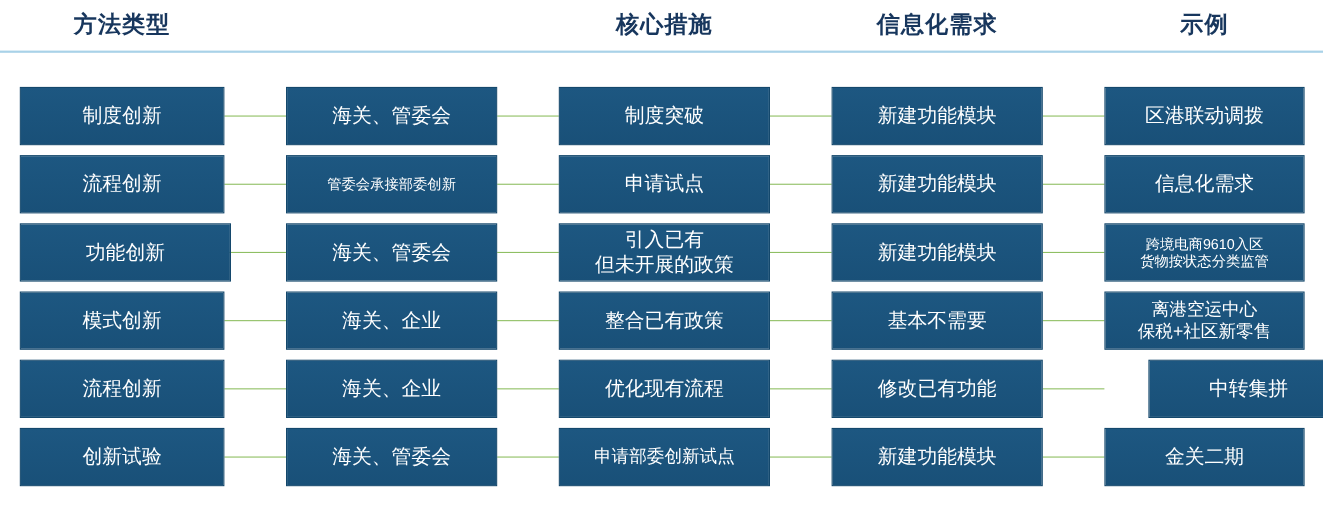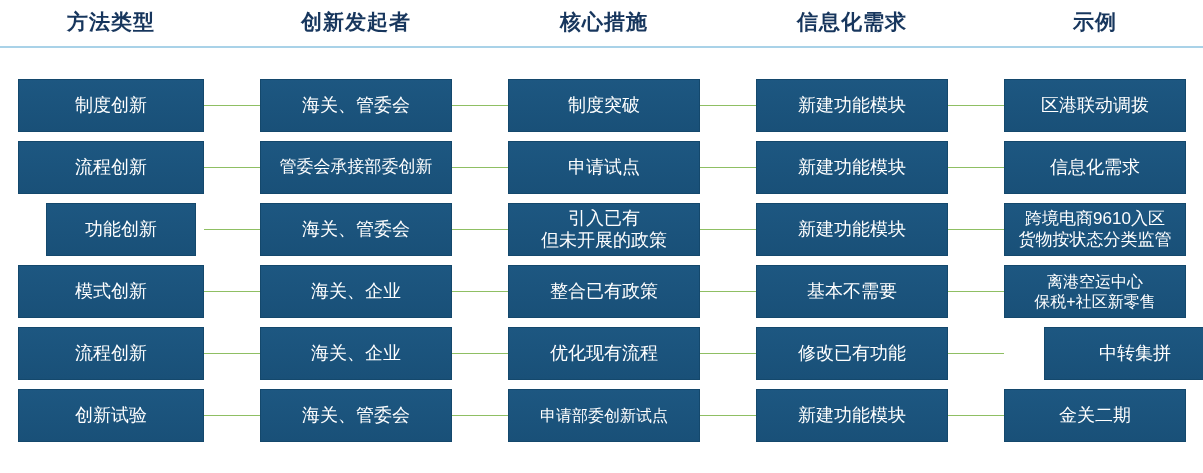--- a/index.html
+++ b/index.html
@@ -55,41 +55,40 @@
     font-size: 18px;
     line-height: 1.22;
     box-sizing: border-box;
     padding: 2px 4px;
     border: 1px solid #14486c;
   }
   .cell.small {
     font-size: 16px;
   }
   .cell.xsmall {
-    font-size: 17px;
+    font-size: 13px;
   }
   .cell .txt {
     white-space: pre-line;
     display: block;
   }
   
   .connector {
     position: absolute;
     height: 1px;
     background: #8fbf63;
   }
 </style>
 </head>
 <body>
 
 <div class="canvas">
 
   <div class="header-row">
     <div class="col-header" style="left:18px; width:186px;">方法类型</div>
-    <div class="col-header" style="left:260px; width:192px;">创新发起者</div>
     <div class="col-header" style="left:508px; width:192px;">核心措施</div>
     <div class="col-header" style="left:1004px; width:182px;">示例</div>
     <div class="col-header" style="left:756px; width:192px;">信息化需求</div>
     <div class="header-underline" style="left:0px; width:1203px;"></div>
   </div>
 
   <div class="connector" style="left:204px; top:105px; width:56px;"></div>
   <div class="connector" style="left:452px; top:105px; width:56px;"></div>
   <div class="connector" style="left:700px; top:105px; width:56px;"></div>
   <div class="connector" style="left:948px; top:105px; width:56px;"></div>
@@ -144,21 +143,21 @@
   <div class="cell" style="left:508px; top:141px; width:192px; height:53px;">
       <span class="txt">申请试点</span>
     </div>
   <div class="cell" style="left:756px; top:141px; width:192px; height:53px;">
       <span class="txt">新建功能模块</span>
     </div>
   <div class="cell" style="left:1004px; top:141px; width:182px; height:53px;">
       <span class="txt">信息化需求</span>
     </div>
 
-  <div class="cell" style="left:18px; top:203px; width:150px; height:53px;margin-left:28px;">
+  <div class="cell" style="left:18px; top:203px; width:192px; height:53px;">
       <span class="txt">功能创新</span>
     </div>
   <div class="cell" style="left:260px; top:203px; width:192px; height:53px;">
       <span class="txt">海关、管委会</span>
     </div>
   <div class="cell" style="left:508px; top:203px; width:192px; height:53px;">
       <span class="txt">引入已有
 但未开展的政策</span>
     </div>
   <div class="cell" style="left:756px; top:203px; width:192px; height:53px;">

